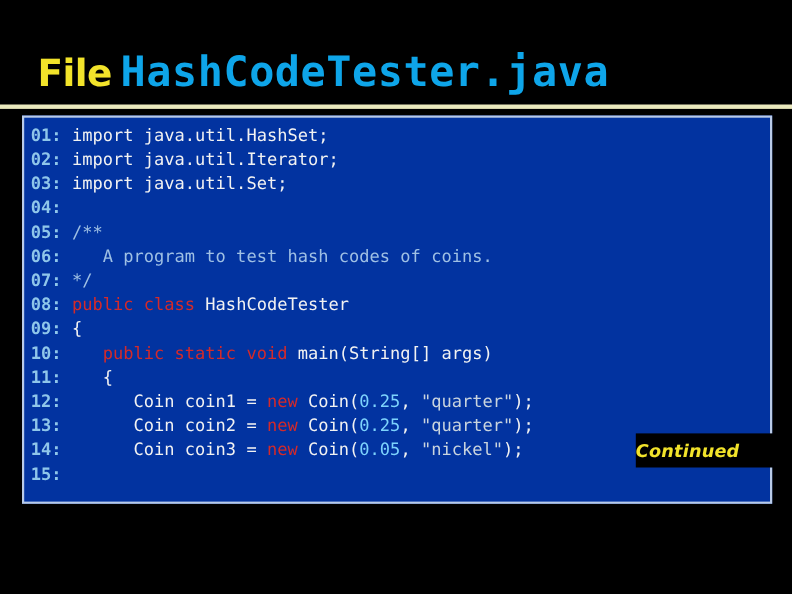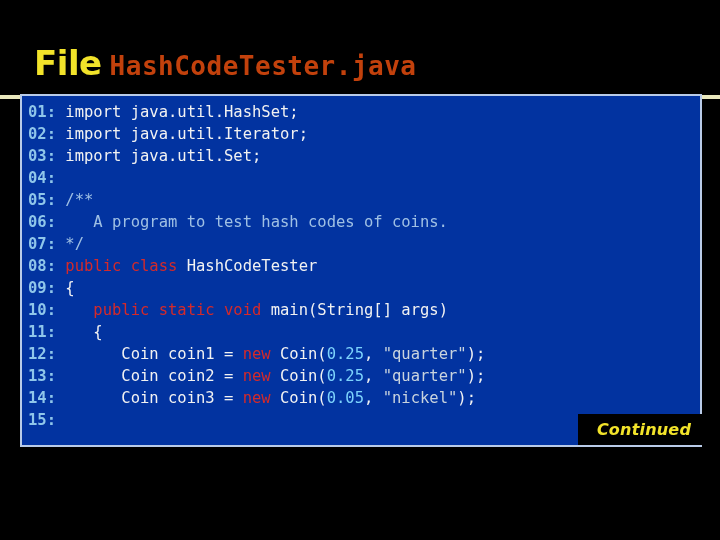--- a/index.html
+++ b/index.html
@@ -35,40 +35,40 @@
     font-weight: bold;
     font-size: 34px;
     color: #f2e32a;
     letter-spacing: -0.5px;
     vertical-align: baseline;
     margin-left: 16px;
   }
   .title-filename {
     font-family: "DejaVu Sans Mono", monospace;
     font-weight: bold;
-    font-size: 26px;
-    color: #c2410c;
+    font-size: 38px;
+    color: #0ea5e9;
     letter-spacing: 0.5px;
     vertical-align: baseline;
     margin-left: 8px;
   }
   #title-rule {
     position: absolute;
     left: 0;
     top: 95px;
     width: 720px;
     height: 4px;
     background: #e9e8bd;
   }
 
   
   #code-panel {
     position: absolute;
     left: 20px;
-    top: 94px;
+    top: 105px;
     width: 682px;
     height: 353px;
     background: #0233a0;
     border: 2px solid #b9cbe8;
     box-sizing: border-box;
     overflow: hidden;
     padding-left: 19px;
   }
   #code-listing {
     position: absolute;
@@ -90,31 +90,31 @@
   .tok-plain   { color: #f2f2f2; }
   .tok-keyword { color: #d42a2a; }
   .tok-comment { color: #9fc0e4; }
   .tok-string  { color: #c9d4de; }
   .tok-number  { color: #7dd3fc; }
 
   
   #continued-badge {
     position: absolute;
     left: 578px;
-    top: 414px;
+    top: 394px;
     width: 132px;
     height: 31px;
     background: #000000;
     color: #f2e32a;
     font-family: "DejaVu Sans", sans-serif;
     font-weight: bold;
     font-style: italic;
     font-size: 16px;
     line-height: 31px;
-    text-align: center;
+    text-align: left;
     letter-spacing: 0.2px;
   }
 </style>
 </head>
 <body>
 
 <div id="slide-header">
   <div id="title-line"><span class="title-file">File</span><span class="title-filename">HashCodeTester.java</span></div>
   <div id="title-rule"></div>
 </div>

